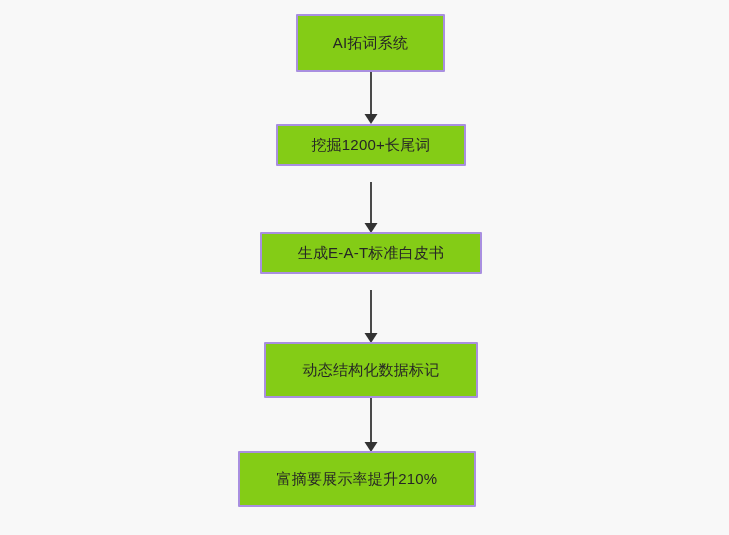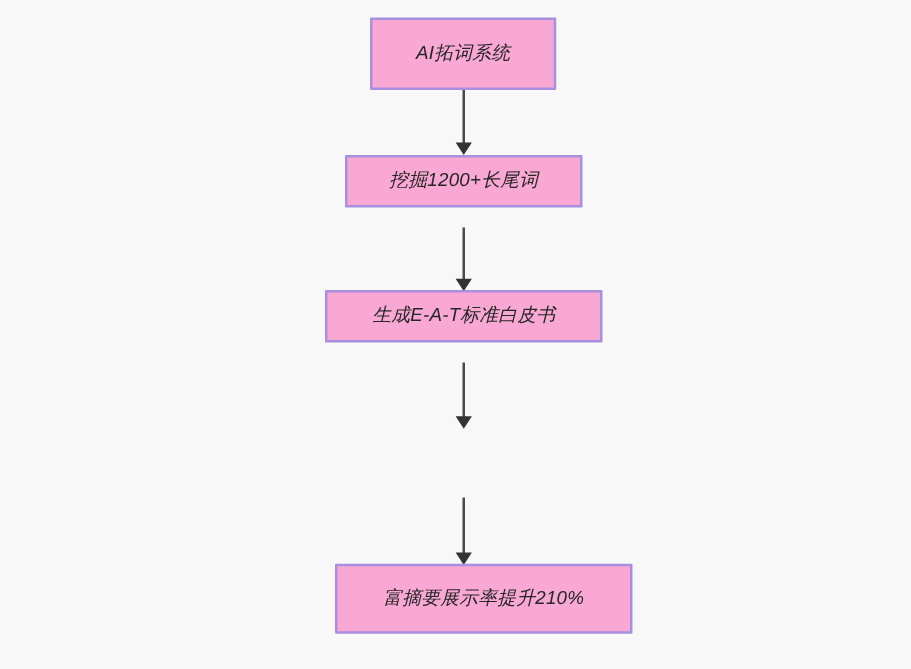--- a/index.html
+++ b/index.html
@@ -14,33 +14,32 @@
     overflow: hidden;
   }
   #flowchart {
     position: relative;
     width: 729px;
     height: 535px;
   }
   .node {
     position: absolute;
     box-sizing: border-box;
-    background: #f9a8d4;
+    background: #84cc16;
     border: 2px solid #a98fe0;
     border-radius: 1px;
     display: flex;
     align-items: center;
     justify-content: center;
     color: #262626;
     font-size: 15px;
     line-height: 1.2;
     letter-spacing: 0.2px;
     white-space: nowrap;
     user-select: none;
-    font-style: italic;
   }
   .node-label {
     display: block;
   }
   .edge {
     position: absolute;
     overflow: visible;
     pointer-events: none;
   }
   .edge-line {
@@ -78,23 +77,26 @@
 
   <div class="node" style="left:260px; top:232px; width:222px; height:42px;">
     <span class="node-label">生成E-A-T标准白皮书</span>
   </div>
 
   <svg class="edge" style="left:360px; top:290px; width:22px; height:53px;" viewBox="0 0 22 53">
     <line class="edge-line" x1="11" y1="0" x2="11" y2="45"></line>
     <polygon class="edge-head" points="4.5,43 17.5,43 11,53"></polygon>
   </svg>
 
+  <div class="node" style="left:264px; top:342px; width:214px; height:56px;">
+    <span class="node-label">动态结构化数据标记</span>
+  </div>
 
   <svg class="edge" style="left:360px; top:398px; width:22px; height:54px;" viewBox="0 0 22 54">
     <line class="edge-line" x1="11" y1="0" x2="11" y2="46"></line>
     <polygon class="edge-head" points="4.5,44 17.5,44 11,54"></polygon>
   </svg>
 
-  <div class="node" style="left:268px; top:451px; width:238px; height:56px;">
+  <div class="node" style="left:238px; top:451px; width:238px; height:56px;">
     <span class="node-label">富摘要展示率提升210%</span>
   </div>
 
 </div>
 
 </body></html>

